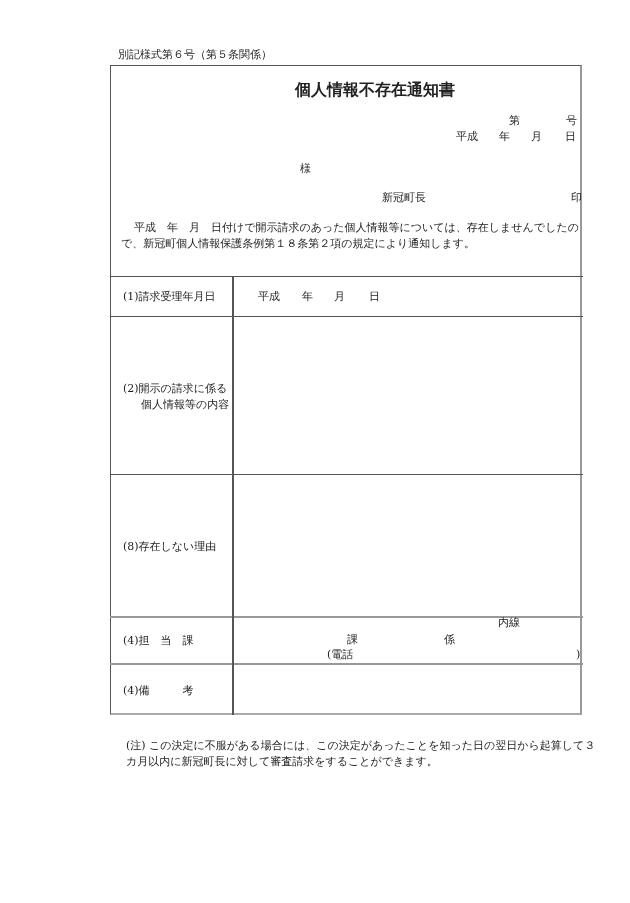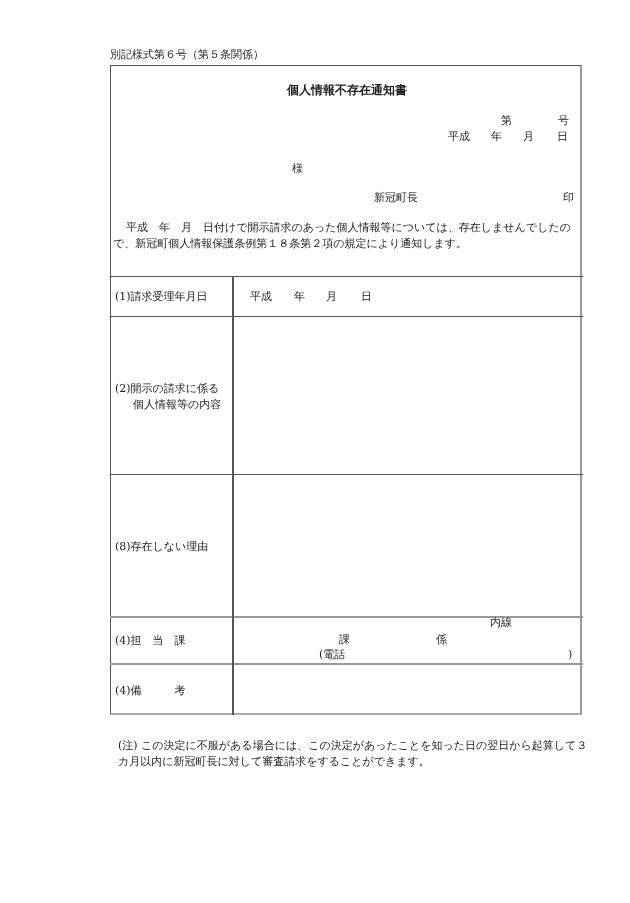--- a/index.html
+++ b/index.html
@@ -1,23 +1,23 @@
 <!DOCTYPE html>
 <html><head>
 <meta charset="utf-8">
 <style>
   html, body { margin: 0; padding: 0; }
   body {
     width: 630px; height: 903px; background: #ffffff; position: relative;
     font-family: "DejaVu Serif", "Liberation Serif", serif;
     color: #222; overflow: hidden;
   }
-  .abs { position: absolute; white-space: nowrap; }
+  .abs { position: absolute; white-space: nowrap; margin-left: 8px; }
   .t { font-size: 11px; line-height: 13px; }
-  .title { font-size: 12px; font-weight: bold; line-height: 14px; }
+  .title { font-size: 16px; font-weight: bold; line-height: 14px; }
   .frame {
     position: absolute; left: 110px; top: 65px; width: 472px; height: 650px;
     border: 1px solid #555;
     border-right: 2px solid #999;
     border-bottom: 2px solid #aaa;
     box-sizing: border-box;
   }
   .hline { position: absolute; left: 110px; width: 473px; height: 1px; background: #555; }
   .hline.light { background: #999; height: 2px; }
   .vline { position: absolute; left: 232px; width: 2px; background: #555; }

